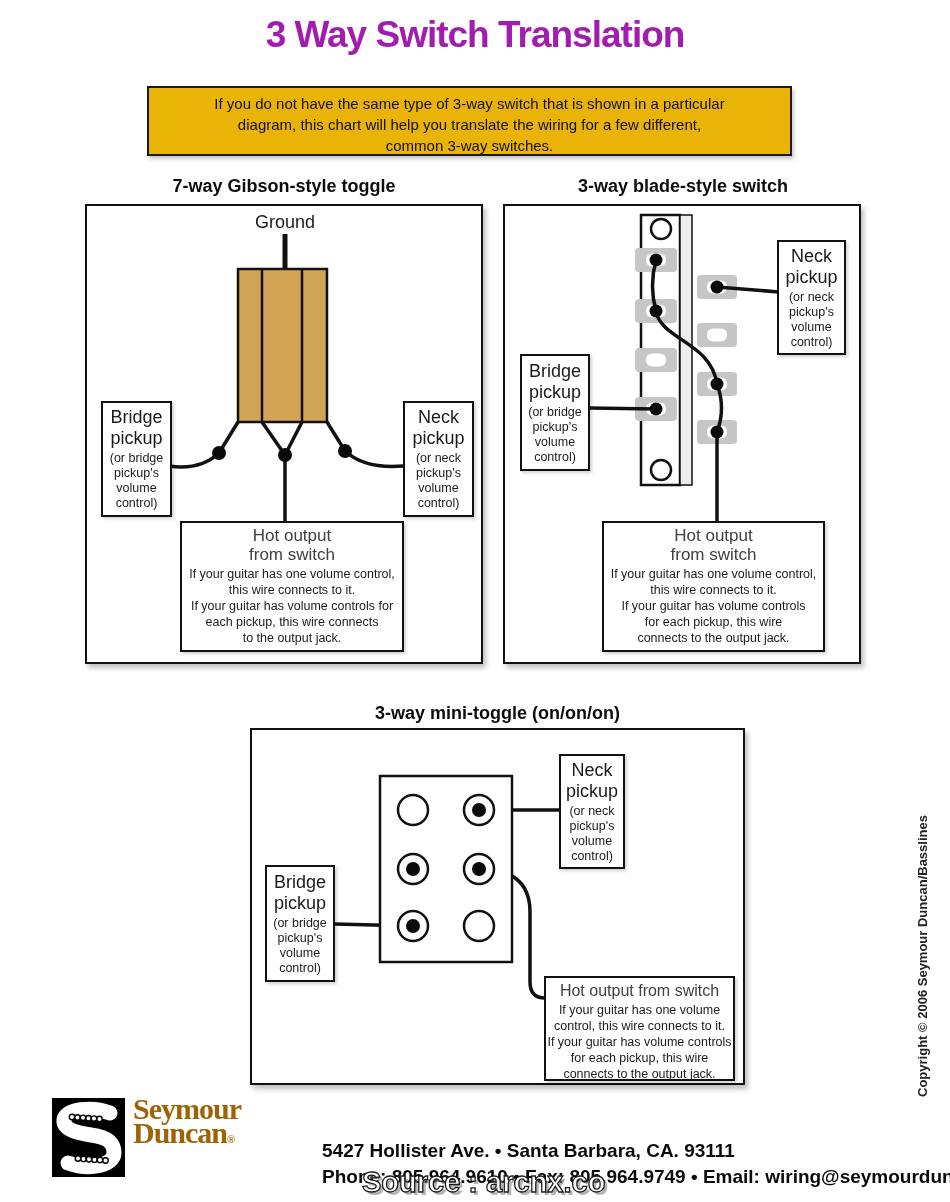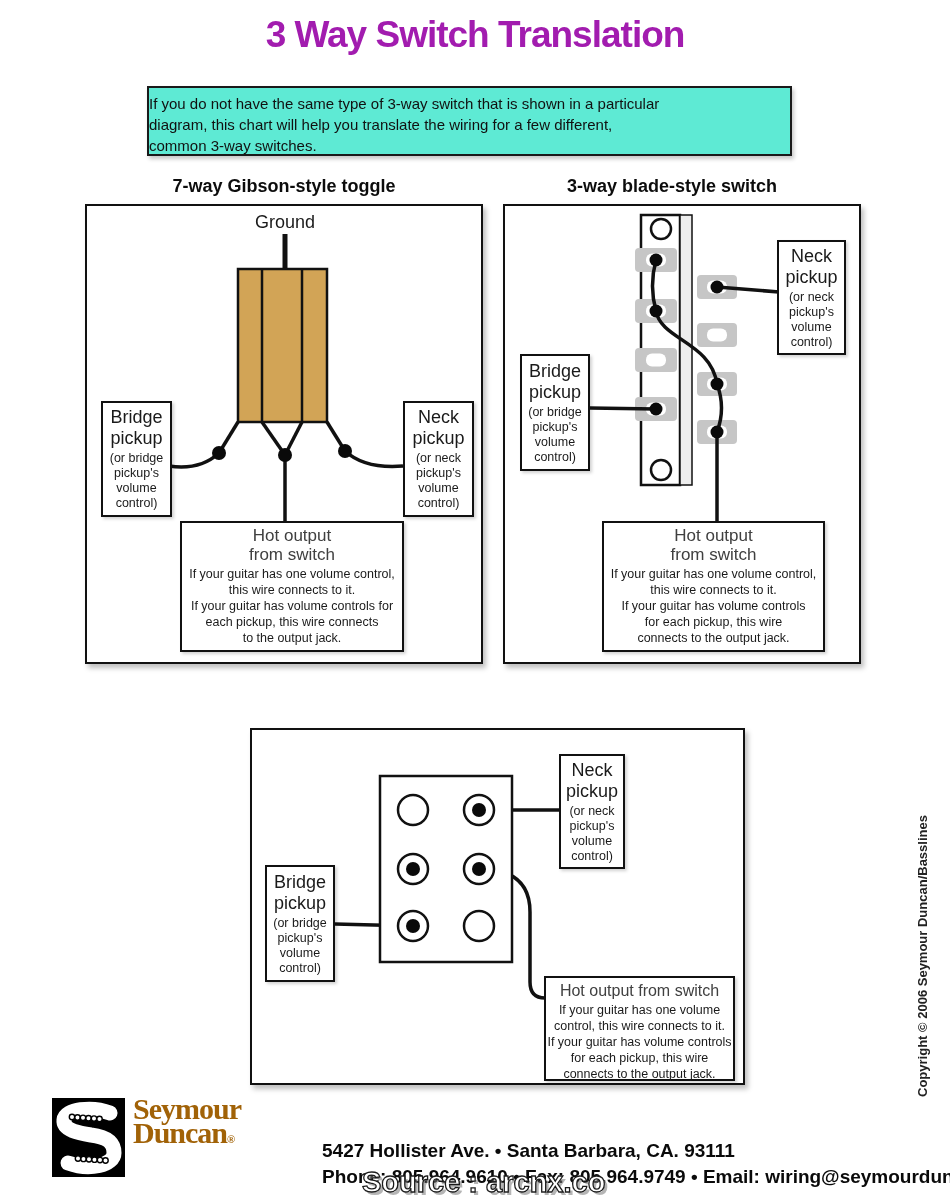--- a/index.html
+++ b/index.html
@@ -1,22 +1,22 @@
 <!DOCTYPE html>
 <html><head>
 <meta charset="utf-8">
 <style>
   html,body{margin:0;padding:0;background:#fff;}
   .page{position:relative;width:950px;height:1202px;background:#fff;overflow:hidden;
         font-family:"Liberation Sans",sans-serif;color:#111;}
   .page-title{position:absolute;left:0;top:14px;width:950px;text-align:center;
         font-size:37px;font-weight:700;letter-spacing:-1px;color:#a21caf;}
   .intro-box{position:absolute;left:147px;top:86px;width:645px;height:70px;
-        border:2px solid #1a1a1a;background:#5eead4;box-sizing:border-box;
-        text-align:left;font-size:15px;line-height:21px;padding-top:5px;
+        border:2px solid #1a1a1a;background:#eab308;box-sizing:border-box;
+        text-align:center;font-size:15px;line-height:21px;padding-top:5px;
         box-shadow:2px 3px 4px rgba(0,0,0,.22);}
   .section-title{position:absolute;text-align:center;font-size:18px;font-weight:700;color:#0c0c0c;}
   .panel{position:absolute;border:2px solid #111;background:#fff;box-sizing:border-box;
         box-shadow:3px 4px 5px rgba(0,0,0,.25);}
   .panel svg{position:absolute;left:0;top:0;}
   .pickup-box,.hot-box{position:absolute;border:2px solid #111;background:#fff;box-sizing:border-box;
         text-align:center;box-shadow:2px 2px 3px rgba(0,0,0,.18);z-index:2;}
   .pickup-box{display:flex;flex-direction:column;justify-content:center;}
   .pb-big{font-size:18px;line-height:21px;color:#1a1a1a;}
   .pb-small{font-size:12.5px;line-height:15px;color:#1a1a1a;margin-top:2px;}
@@ -39,21 +39,22 @@
 </head>
 <body>
 
 <div class="page">
 
   <div class="page-title">3 Way Switch Translation</div>
 
   <div class="intro-box">If you do not have the same type of 3-way switch that is shown in a particular<br>diagram, this chart will help you translate the wiring for a few different,<br>common 3-way switches.</div>
 
   <div class="section-title" style="left:85px;top:176px;width:398px;">7-way Gibson-style toggle</div>
-  <div class="section-title" style="left:493px;top:176px;width:358px;">3-way blade-style switch</div>
+  <div class="section-title" style="left:504px;top:176px;width:358px;">3-way blade-style switch</div>
+  <div class="section-title" style="left:250px;top:703px;width:495px;">3-way mini-toggle (on/on/on)</div>
 
   <div class="panel" style="left:85px;top:204px;width:398px;height:460px;">
     <svg width="394" height="456" viewBox="0 0 394 456">
       <g stroke="#111" stroke-width="3.5" fill="none">
         <line x1="198" y1="28" x2="198" y2="68" stroke-width="5"></line>
         <line x1="151" y1="216" x2="132" y2="247"></line>
         <line x1="175" y1="216" x2="198" y2="249"></line>
         <line x1="215" y1="216" x2="198" y2="249"></line>
         <line x1="240" y1="216" x2="258" y2="245"></line>
         <path d="M132,247 C119,259 102,263 82,260"></path>

